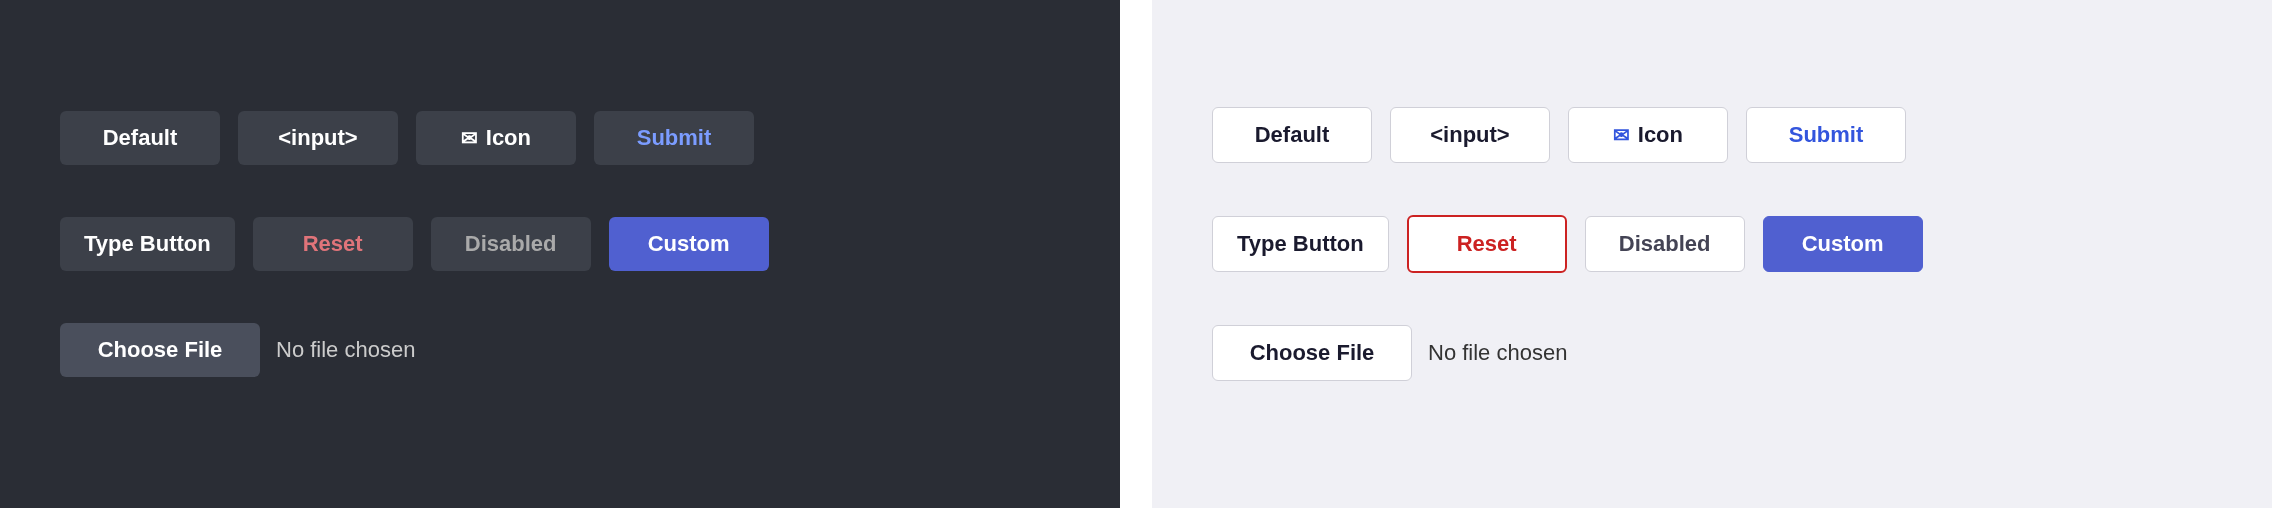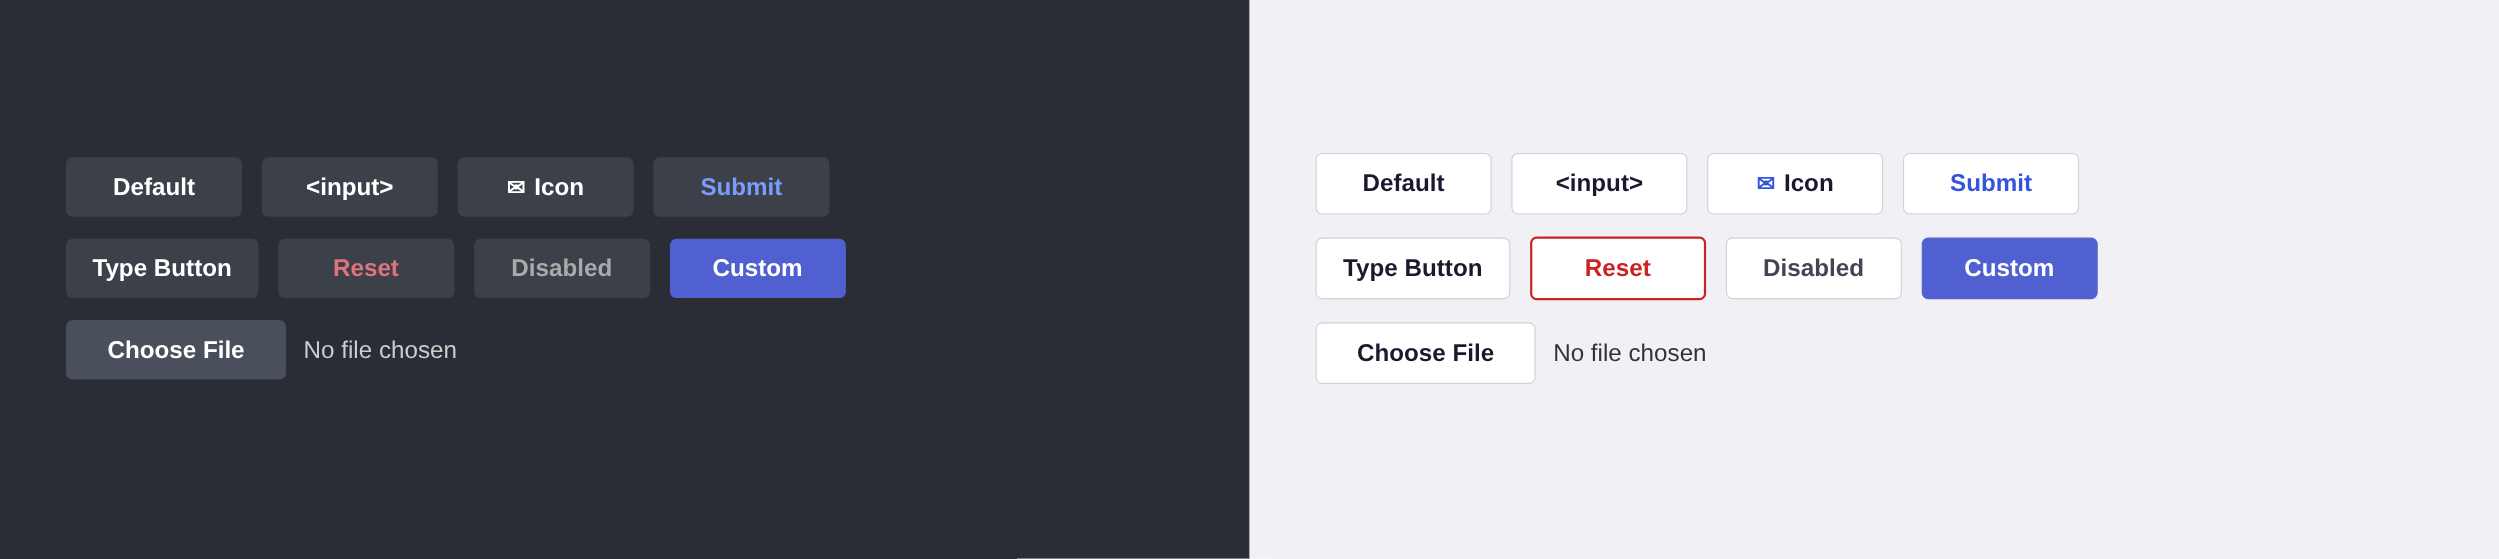--- a/index.html
+++ b/index.html
@@ -1,15 +1,15 @@
 <!DOCTYPE html>
 <html><head>
   <meta charset="utf-8">
   <style>
-    * { box-sizing: border-box; margin: 0; padding: 0; }
+    * { box-sizing: border-box; margin: 0; padding: 0; gap: 32px; }
     body {
       display: flex;
       width: 2272px;
       height: 508px;
       font-family: -apple-system, BlinkMacSystemFont, "Segoe UI", sans-serif;
     }
 
     .panel {
       display: flex;
       flex-direction: column;

